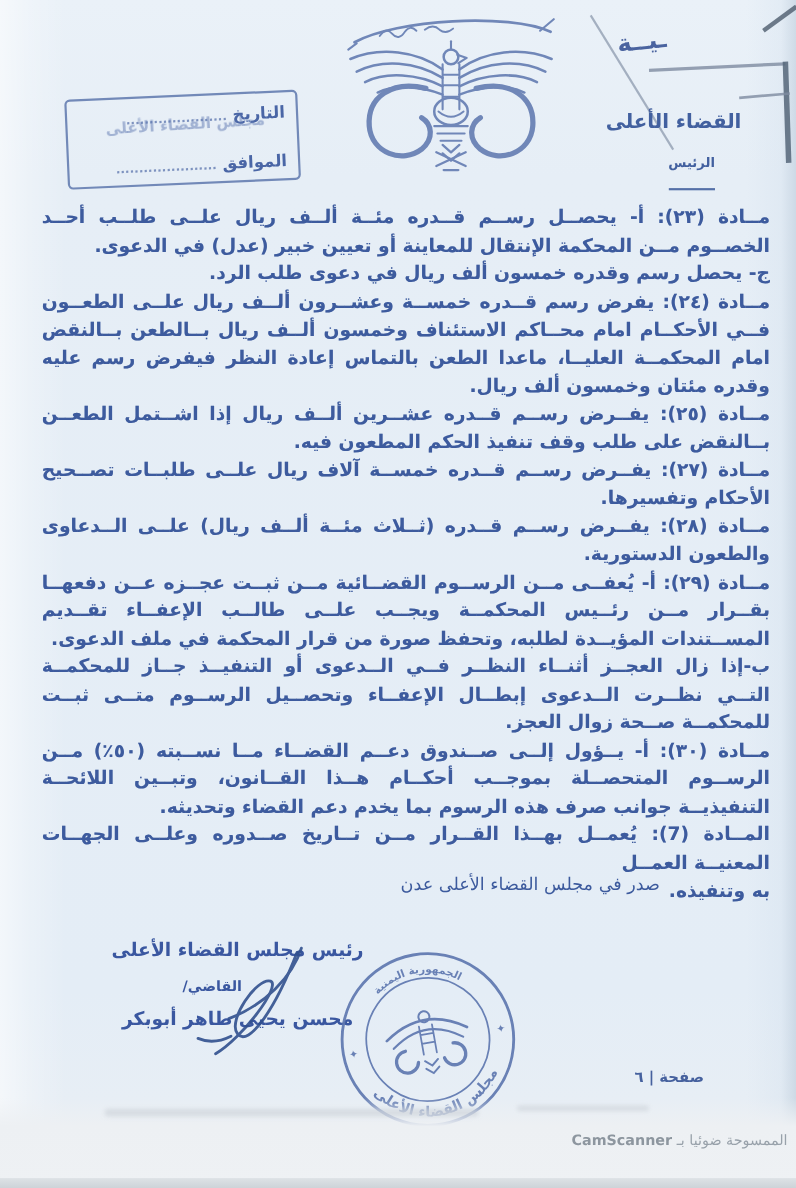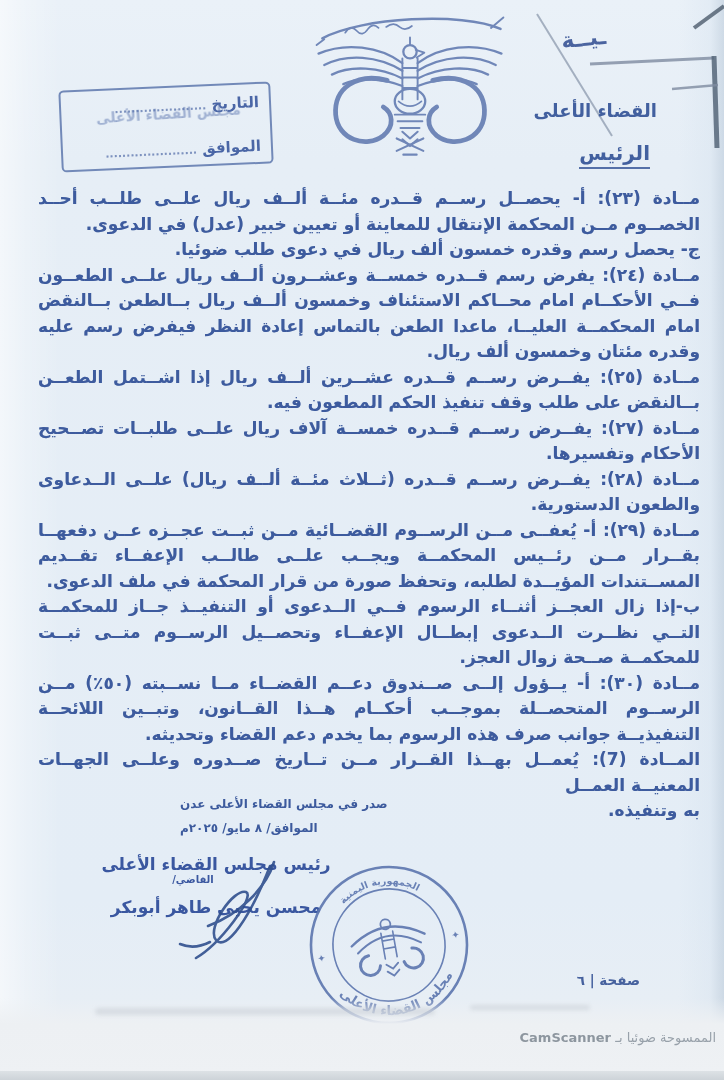--- a/index.html
+++ b/index.html
@@ -27,41 +27,41 @@
     border:2.5px solid #7289b8; border-radius:5px; transform:rotate(-2.5deg);
     padding:6px 10px 4px 8px; direction:rtl; color:#4a66a6; font-weight:bold; font-size:15px; }
   .date-stamp .row { white-space:nowrap; line-height:24px; }
   .date-stamp .dots { color:#7d92bf; font-size:11px; letter-spacing:1px; }
   .stamp-overlay { position:absolute; right:6px; top:18px; width:190px;
     color:rgba(92,118,176,.5); font-size:14px; font-weight:bold; text-align:center;
     transform:rotate(-1deg); filter:blur(.4px); white-space:nowrap; }
 
   .head-fragment { position:absolute; right:118px; top:26px; color:#4a639f;
     font-size:22px; font-weight:bold; transform:rotate(-6deg); }
-  .head-authority { position:absolute; right:67px; top:100px; color:#42609f;
+  .head-authority { position:absolute; right:50px; top:100px; color:#42609f;
     font-size:18px; font-weight:bold; letter-spacing:1px; }
   .head-role { position:absolute; right:74px; top:141px; color:#42609f;
-    font-size:20px; font-weight:bold; border-bottom:2px solid #5570a8; padding-bottom:2px; }
+    font-size:12px; font-weight:bold; border-bottom:2px solid #5570a8; padding-bottom:16px; }
 
   .creases { position:absolute; left:0; top:0; width:724px; height:210px; pointer-events:none; }
 
   
   .body-text { position:absolute; right:24px; left:38px; top:186px;
     direction:rtl; text-align:justify; color:#3d5b9e; font-weight:bold;
     font-size:17px; line-height:25.5px; text-shadow:0 0 .6px rgba(61,91,158,.35); }
   .body-text p { margin:0; }
   .tail-line { text-align:right; }
 
-  .issuance { position:absolute; left:180px; top:792px; width:420px; text-align:left;
-    color:#3c5a9d; font-weight:bold; font-size:12px; line-height:24px; direction:rtl; }
+  .issuance { position:absolute; left:180px; top:792px; width:420px; text-align:right;
+    color:#3c5a9d; font-weight:normal; font-size:16px; line-height:24px; direction:rtl; }
 
   .signature { position:absolute; left:88px; top:854px; width:256px; text-align:center;
     color:#3a57a0; font-weight:bold; direction:rtl; }
   .signature .s-title { font-size:17px; }
-  .signature .s-judge { font-size:10px; text-align:center; padding-right:46px; margin-top:0; }
+  .signature .s-judge { font-size:13px; text-align:center; padding-right:46px; margin-top:16px; }
   .signature .s-name { font-size:17px; margin-top:12px; white-space:nowrap; }
   .scribble { position:absolute; left:150px; top:848px; width:170px; height:120px; pointer-events:none; }
 
   .council-stamp { position:absolute; left:304px; top:860px; width:170px; height:170px;
     transform:rotate(-10deg); opacity:.92; }
 
   .page-number { position:absolute; right:84px; top:972px; color:#46619e;
     font-weight:bold; font-size:13.5px; direction:rtl;margin-left:40px; }
 
   
@@ -144,35 +144,34 @@
     </div>
     <div class="stamp-overlay">مجلس القضاء الأعلى</div>
   </div>
 
   <div class="head-fragment">ـيــة</div>
   <div class="head-authority">القضاء الأعلى</div>
   <div class="head-role">الرئيس</div>
 
   <div class="body-text">
     <p>مــادة (٢٣): أ- يحصــل رســم قــدره مئــة ألــف ريال علــى طلــب أحــد الخصــوم مــن المحكمة الإنتقال للمعاينة أو تعيين خبير (عدل) في الدعوى.</p>
-    <p>ج- يحصل رسم وقدره خمسون ألف ريال في دعوى طلب ضوئيا.</p>
+    <p>ج- يحصل رسم وقدره خمسون ألف ريال في دعوى طلب الرد.</p>
     <p>مــادة (٢٤): يفرض رسم قــدره خمســة وعشــرون ألــف ريال علــى الطعــون فــي الأحكــام امام محــاكم الاستئناف وخمسون ألــف ريال بــالطعن بــالنقض امام المحكمــة العليــا، ماعدا الطعن بالتماس إعادة النظر فيفرض رسم عليه وقدره مئتان وخمسون ألف ريال.</p>
     <p>مــادة (٢٥): يفــرض رســم قــدره عشــرين ألــف ريال إذا اشــتمل الطعــن بــالنقض على طلب وقف تنفيذ الحكم المطعون فيه.</p>
     <p>مــادة (٢٧): يفــرض رســم قــدره خمســة آلاف ريال علــى طلبــات تصــحيح الأحكام وتفسيرها.</p>
     <p>مــادة (٢٨): يفــرض رســم قــدره (ثــلاث مئــة ألــف ريال) علــى الــدعاوى والطعون الدستورية.</p>
     <p>مــادة (٢٩): أ- يُعفــى مــن الرســوم القضــائية مــن ثبــت عجــزه عــن دفعهــا بقــرار مــن رئــيس المحكمــة ويجــب علــى طالــب الإعفــاء تقــديم المســتندات المؤيــدة لطلبه، وتحفظ صورة من قرار المحكمة في ملف الدعوى.</p>
-    <p>ب-إذا زال العجــز أثنــاء الرسوم فــي الــدعوى أو التنفيــذ جــاز للمحكمــة التــي نظــرت الــدعوى إبطــال الإعفــاء وتحصــيل الرســوم متــى ثبــت للمحكمــة صــحة زوال العجز.</p>
+    <p>ب-إذا زال العجــز أثنــاء النظــر فــي الــدعوى أو التنفيــذ جــاز للمحكمــة التــي نظــرت الــدعوى إبطــال الإعفــاء وتحصــيل الرســوم متــى ثبــت للمحكمــة صــحة زوال العجز.</p>
     <p>مــادة (٣٠): أ- يــؤول إلــى صــندوق دعــم القضــاء مــا نســبته (٥٠٪) مــن الرســوم المتحصــلة بموجــب أحكــام هــذا القــانون، وتبــين اللائحــة التنفيذيــة جوانب صرف هذه الرسوم بما يخدم دعم القضاء وتحديثه.</p>
     <p>المــادة (7): يُعمــل بهــذا القــرار مــن تــاريخ صــدوره وعلــى الجهــات المعنيــة العمــل</p>
     <p class="tail-line">به وتنفيذه.</p>
   </div>
 
   <div class="issuance">
     <div>صدر في مجلس القضاء الأعلى عدن</div>
-    <div>الموافق/ ٨ مايو/ ٢٠٢٥م</div>
   </div>
 
   <div class="signature">
     <div class="s-title">رئيس مجلس القضاء الأعلى</div>
     <div class="s-judge">القاضي/</div>
     <div class="s-name">محسن يحيى طاهر أبوبكر</div>
   </div>
 
   <svg class="scribble" viewBox="0 0 170 120">
     <g fill="none" stroke="#31508e" stroke-width="2.6" stroke-linecap="round" opacity=".9">

